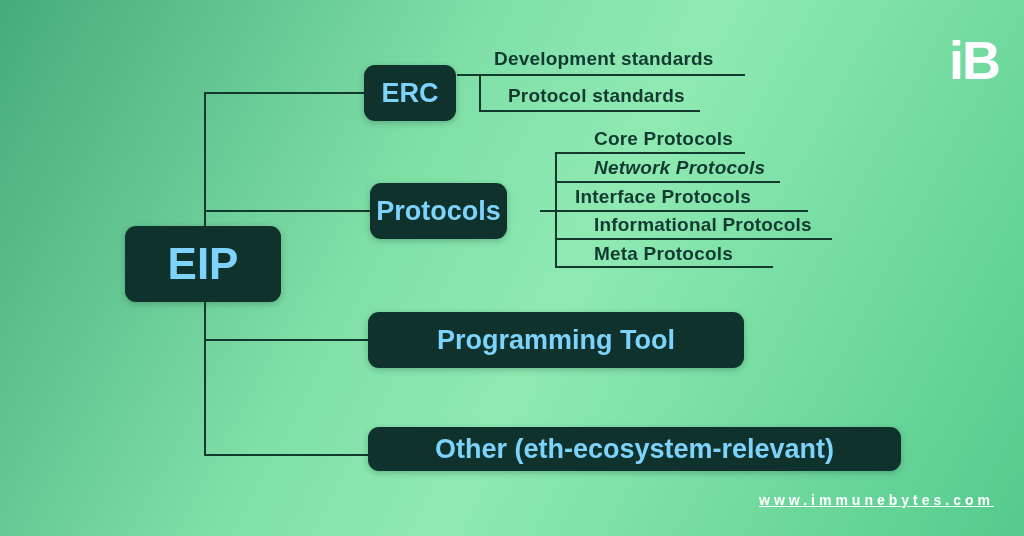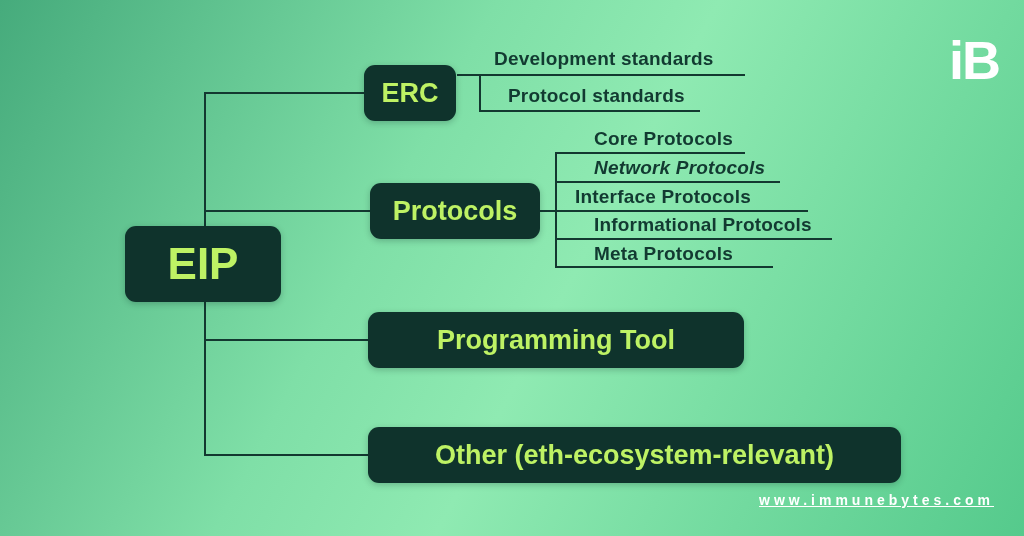--- a/index.html
+++ b/index.html
@@ -19,34 +19,34 @@
   .line {
     position: absolute;
     background: #133830;
   }
   .h-line { height: 2px; }
   .v-line { width: 2px; }
   
   .node {
     position: absolute;
     background: #0f332c;
-    color: #bef264;
+    color: #7dd3fc;
     border-radius: 11px;
     display: flex;
     align-items: center;
     justify-content: center;
     font-weight: 700;
     box-shadow: 0 2px 6px rgba(10, 40, 34, 0.25);
     white-space: nowrap;
   }
   .node-root { left: 125px; top: 226px; width: 156px; height: 76px; font-size: 44px; }
   .node-erc { left: 364px; top: 65px; width: 92px; height: 56px; font-size: 27px; }
-  .node-protocols { left: 370px; top: 183px; width: 170px; height: 56px; font-size: 27px; }
+  .node-protocols { left: 370px; top: 183px; width: 137px; height: 56px; font-size: 27px; }
   .node-programming { left: 368px; top: 312px; width: 376px; height: 56px; font-size: 27px; justify-content: center; }
-  .node-other { left: 368px; top: 427px; width: 533px; height: 56px; font-size: 27px; }
+  .node-other { left: 368px; top: 427px; width: 533px; height: 44px; font-size: 27px; }
   
   .leaf {
     position: absolute;
     color: #123a31;
     font-size: 19px;
     font-weight: 700;
     white-space: nowrap;
     letter-spacing: 0.2px;
   }
   

